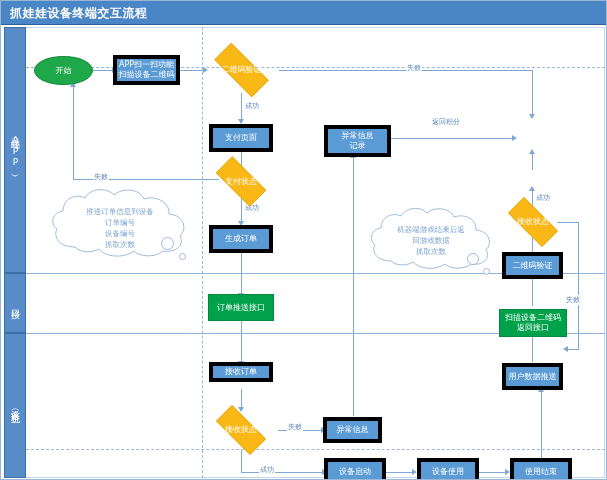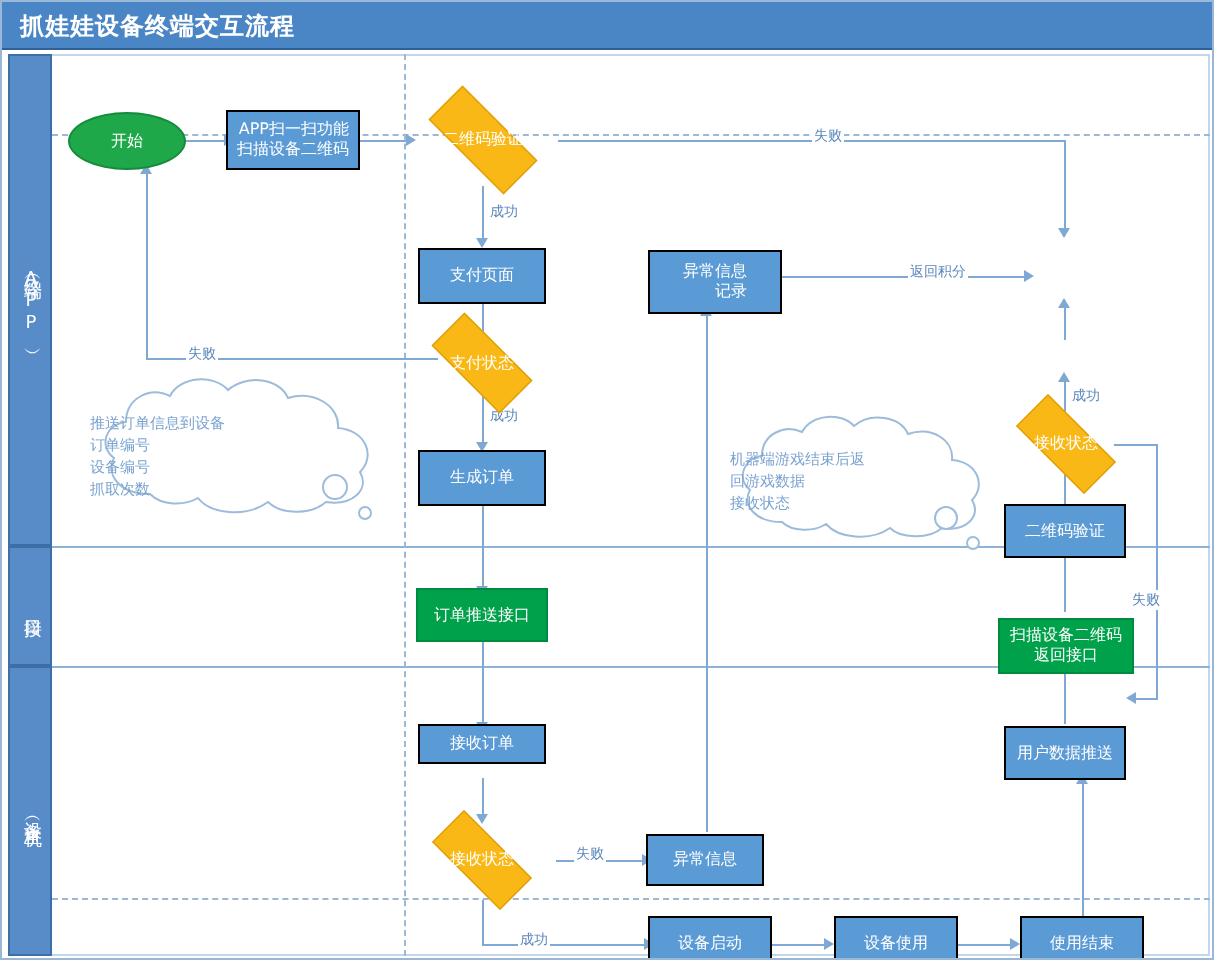--- a/index.html
+++ b/index.html
@@ -78,22 +78,21 @@
     display: flex; align-items: center; justify-content: center;
     text-align: center;
     color: #ffffff;
     font-size: 8px;
     line-height: 1.25;
     padding: 1px;
     z-index: 5;
   }
   .n-rect {
     background: #5b9bd5;
-    border: 1px solid #000000;
-    text-align: right;
+    border: 4px solid #000000;
   }
   .n-rect-green {
     background: #00a14b;
     border: 1px solid #008a40;
   }
   .n-ellipse-green {
     background: #1fa84a;
     border: 1px solid #158b3b;
     border-radius: 50%;
   }
@@ -118,20 +117,21 @@
     line-height: 1.2;
   }
   
   .cloud {
     position: absolute;
     z-index: 4;
   }
   .cloud-txt {
     position: absolute;
     width: 100%;
+    text-align: center;
     color: #7ba3d0;
     font-size: 7.5px;
     line-height: 1.45;
   }
   .cloud-dot {
     position: absolute;
     border: 1px solid #9dbbdb;
     border-radius: 50%;
     background: #ffffff;
   }
@@ -229,21 +229,21 @@
 
     <div class="ln lnh" style="left:277px;top:405px;width:45px;"></div>
     <div class="arrow ar-right" style="left:320px;top:402px;"></div>
     <div class="elabel" style="left:286px;top:397px;">失败</div>
 
     <div class="ln lnv" style="left:352px;top:132px;height:259px;"></div>
     <div class="arrow ar-up" style="left:349px;top:128px;"></div>
 
     <div class="ln lnh" style="left:390px;top:113px;width:122px;"></div>
     <div class="arrow ar-right" style="left:511px;top:110px;"></div>
-    <div class="elabel" style="left:430px;top:106px;margin-left:23px;">返回积分</div>
+    <div class="elabel" style="left:430px;top:92px;">返回积分</div>
 
     <div class="ln lnv" style="left:240px;top:425px;height:22px;"></div>
     <div class="ln lnh" style="left:240px;top:447px;width:83px;"></div>
     <div class="arrow ar-right" style="left:321px;top:444px;"></div>
     <div class="elabel" style="left:258px;top:440px;">成功</div>
 
     <div class="ln lnh" style="left:385px;top:447px;width:27px;"></div>
     <div class="arrow ar-right" style="left:411px;top:444px;"></div>
 
     <div class="ln lnh" style="left:478px;top:447px;width:27px;"></div>
@@ -344,19 +344,19 @@
 
     <div class="cloud" style="left:364px;top:180px;width:132px;height:72px;">
       <svg width="132" height="72" viewBox="0 0 132 72">
         <path d="M26,56 C12,56 6,47 10,40 C3,34 7,24 16,23 C16,12 27,7 36,11
                  C41,2 56,1 62,8 C70,1 85,3 89,12 C101,8 112,15 111,25
                  C124,26 128,38 121,45 C126,53 118,61 106,59
                  C99,65 85,64 80,59 C70,66 54,64 48,57 C42,61 31,61 26,56 Z" fill="#ffffff" stroke="#9dbbdb" stroke-width="1"></path>
       </svg>
       <div class="cloud-txt" style="left:0;top:20px;white-space:pre-line;">机器端游戏结束后返
 回游戏数据
-接收状态</div>
+抓取次数</div>
       <div class="cloud-dot" style="left:102px;top:48px;width:12px;height:12px;"></div>
       <div class="cloud-dot" style="left:118px;top:63px;width:7px;height:7px;"></div>
     </div>
 
   </div>
 </div>
 
 </body></html>

